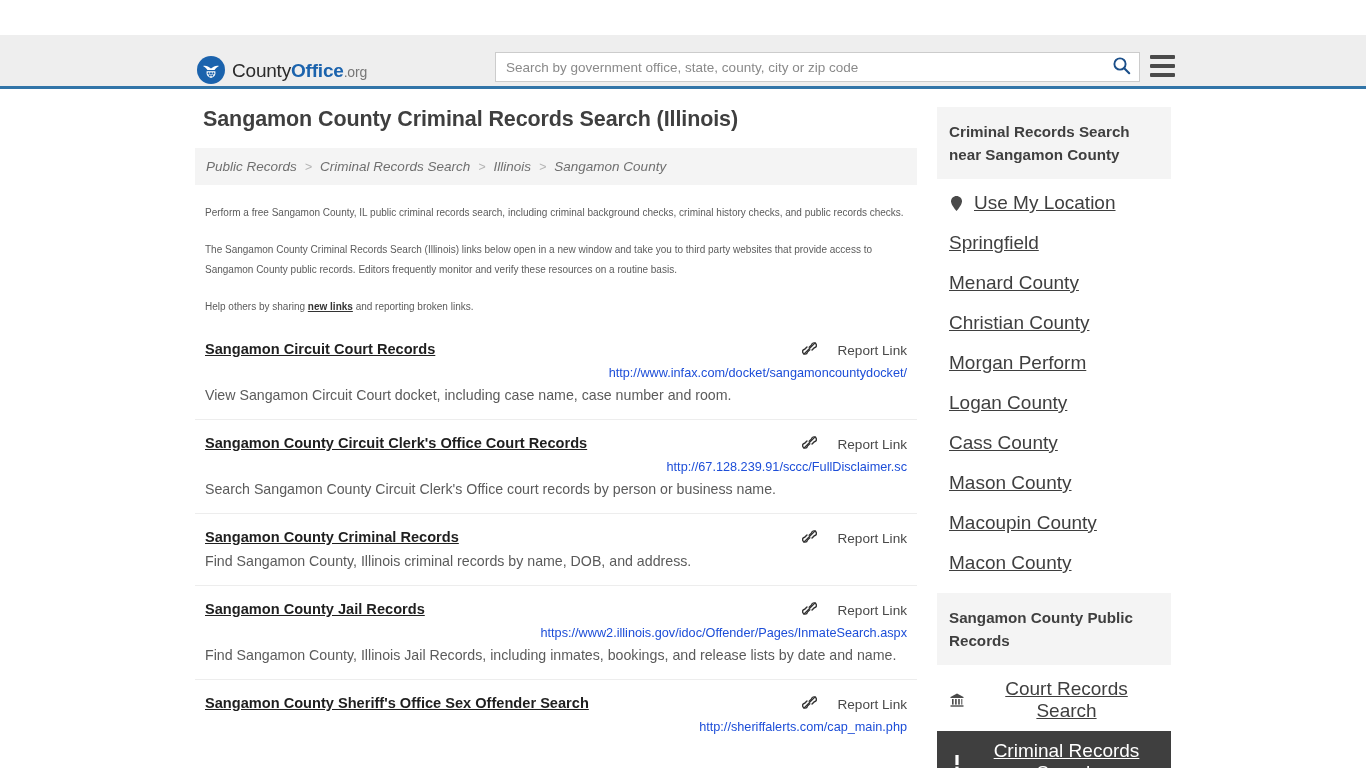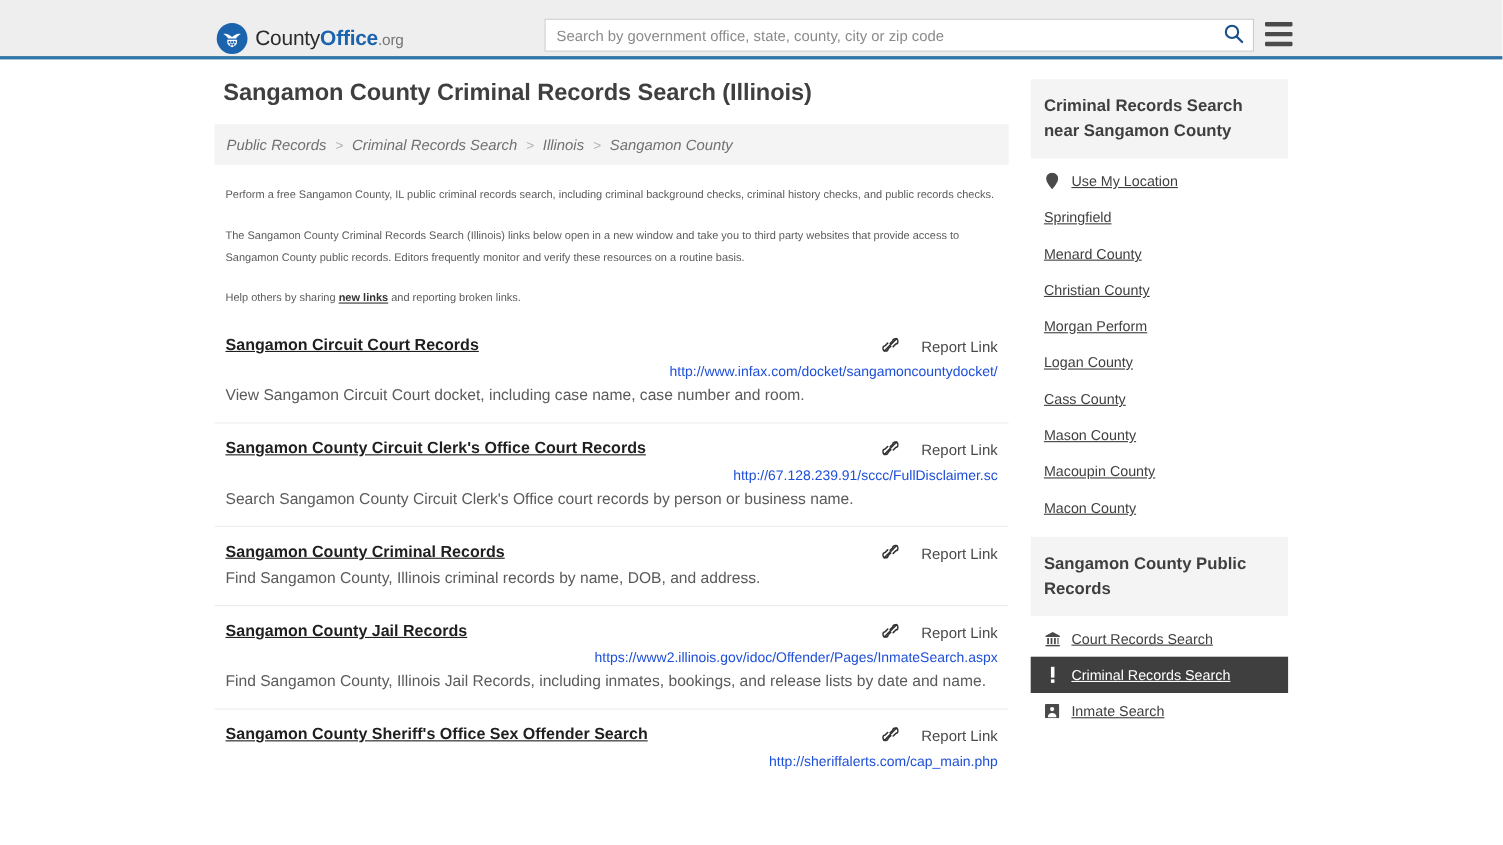--- a/index.html
+++ b/index.html
@@ -13,20 +13,21 @@
   }
 
   
   .site-header {
     position: relative;
     height: 54px;
     background: #eeeeee;
     border-bottom: 3px solid #3275a8;
     display: flex;
     align-items: center;
+    margin-top: 35px;
   }
   .logo-wrap {
     position: absolute;
     left: 197px;
     top: 21px;
     display: flex;
     align-items: center;
     gap: 7px;
     text-decoration: none;
   }
@@ -218,23 +219,24 @@
     font-weight: bold;
     color: #3f3f3f;
     line-height: 23px;
   }
   .side-list { padding: 4px 0 0 0; }
   .side-item {
     display: flex;
     align-items: center;
     gap: 10px;
     padding: 9px 12px;
-    font-size: 13px;
+    font-size: 19px;
     color: #3f3f3f;
     cursor: pointer;
+    text-align: center;
   }
   .side-item .lbl {
     text-decoration: underline;
     color: #3f3f3f;
   }
   .side-item.active {
     background: #3f3f3f;
   }
   .side-item.active .lbl { color: #ffffff; }
   .side-icon {

